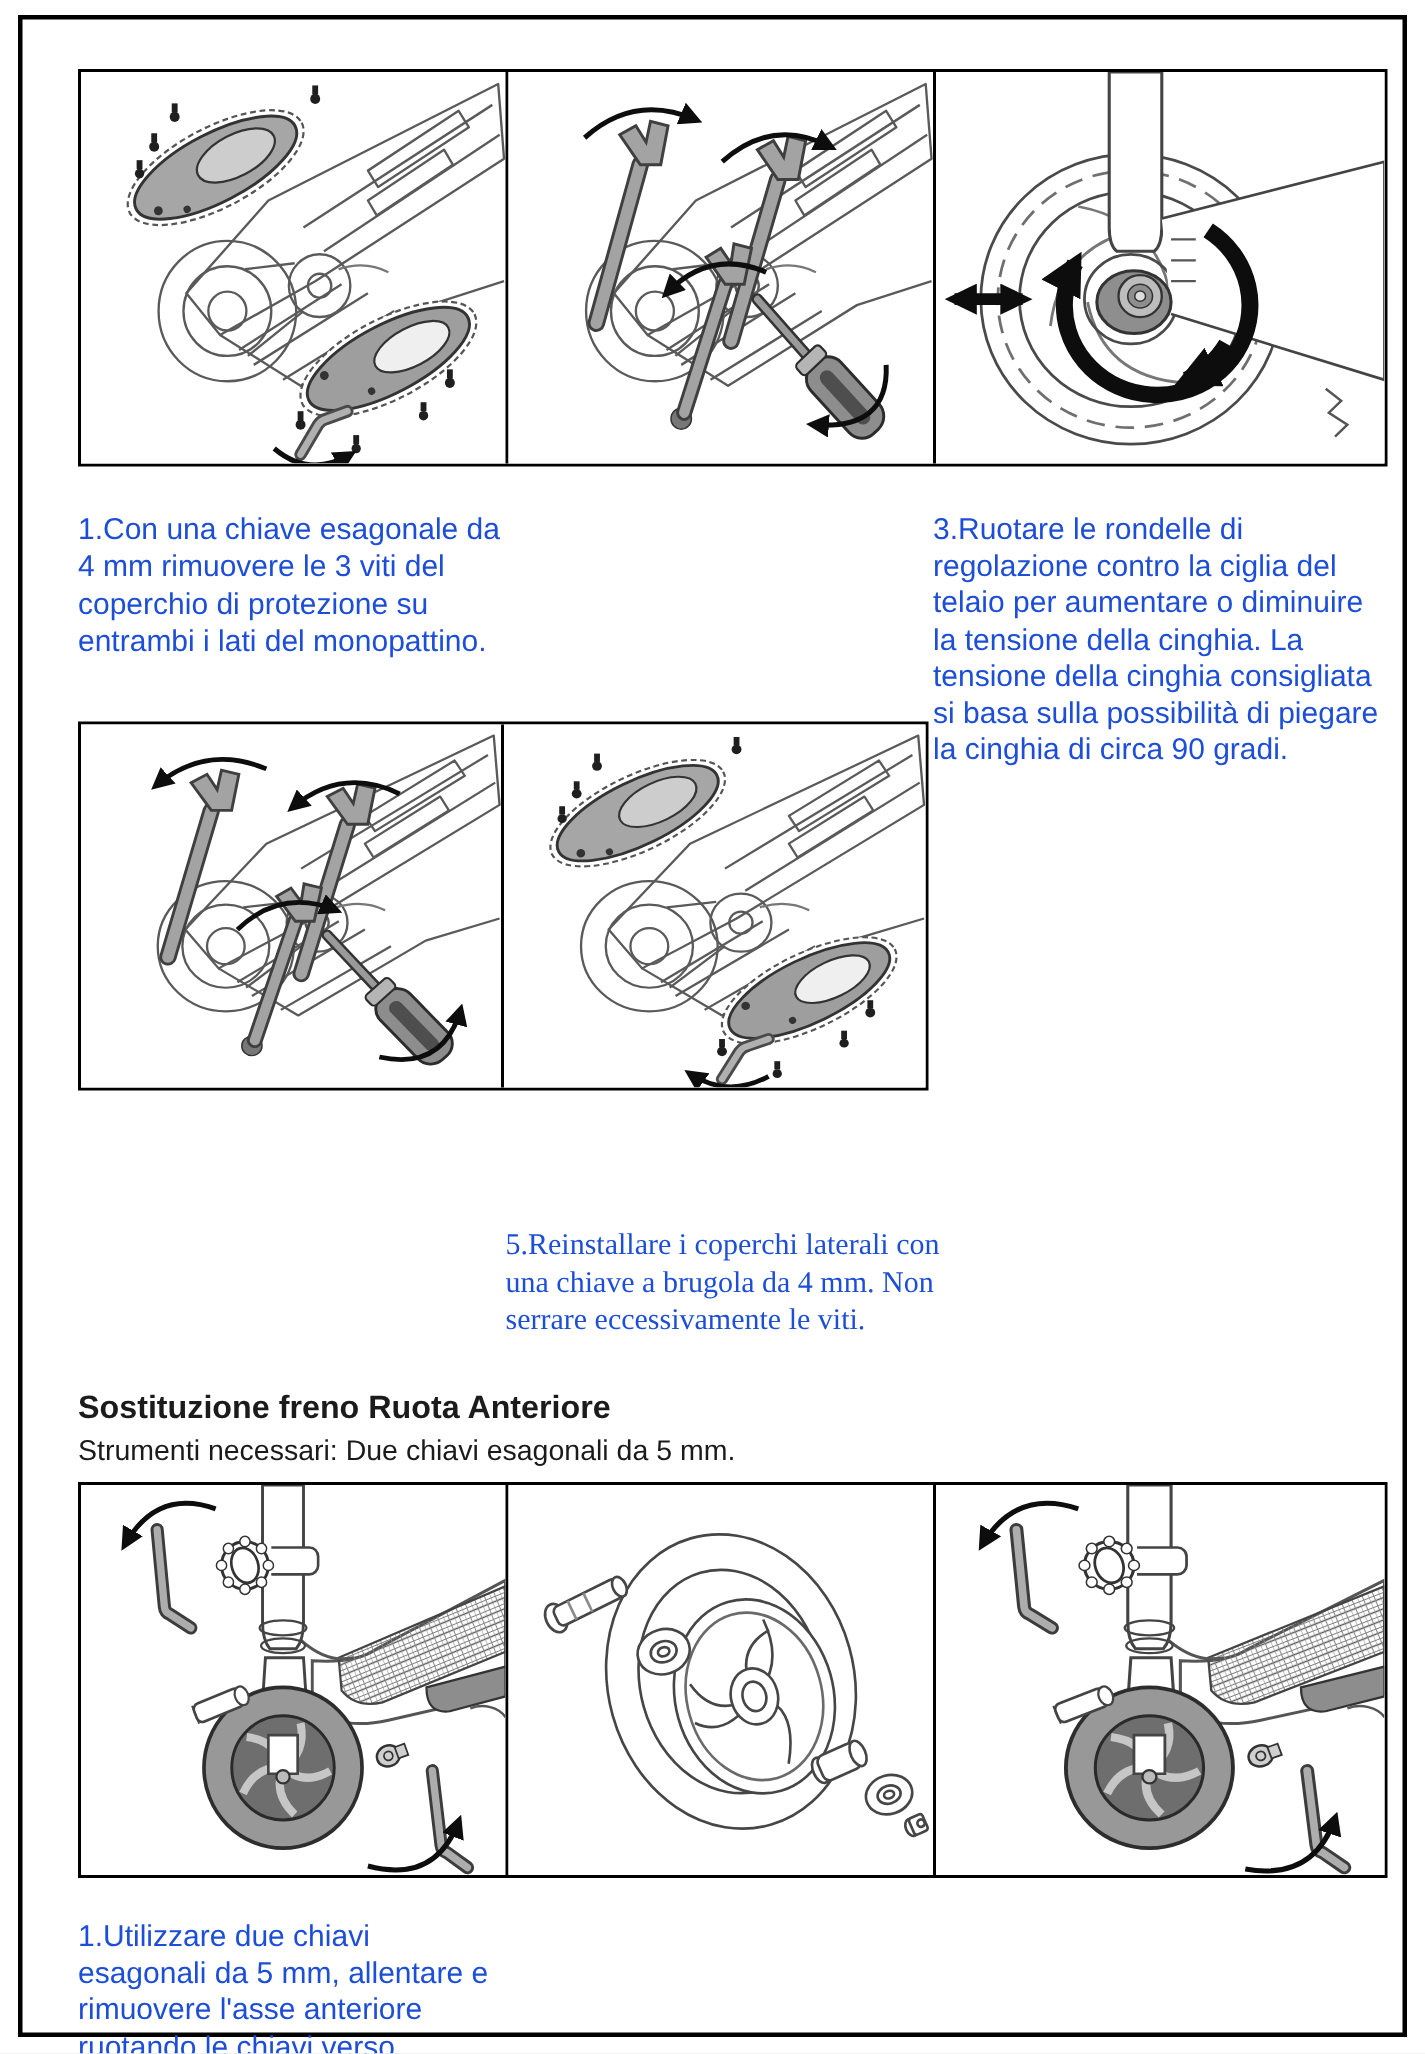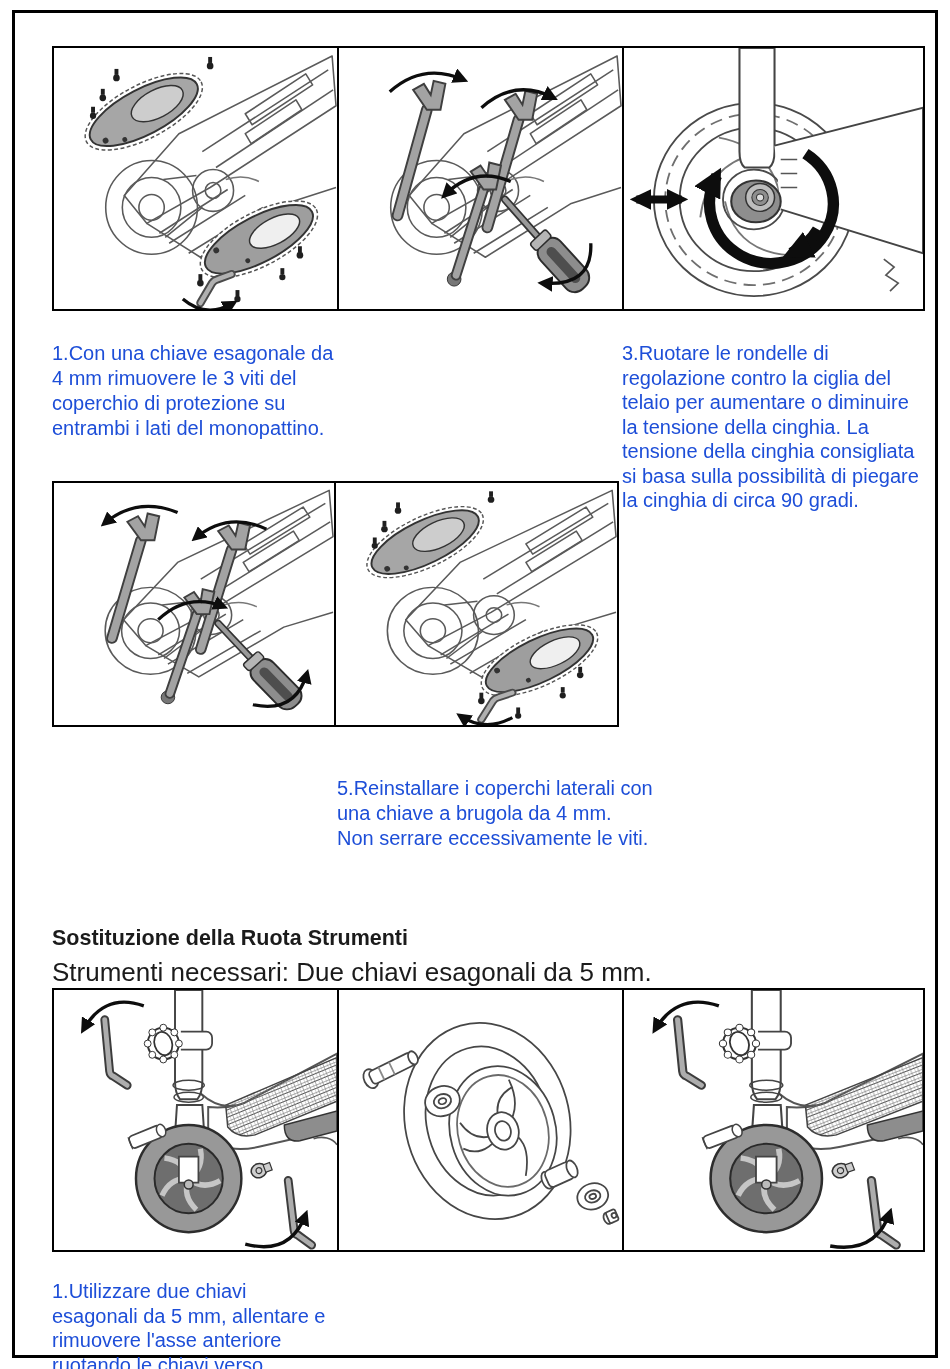--- a/index.html
+++ b/index.html
@@ -14,26 +14,26 @@
   #row1 .p1,#row1 .p2{width:285px;} #row1 .p3{width:299px;}
   #row2{left:52px;top:481px;width:567px;height:246px;}
   #row2 .p1{width:282px;} #row2 .p2{width:281px;}
   #row3{left:52px;top:988px;width:873px;height:264px;}
   #row3 .p1,#row3 .p2{width:285px;} #row3 .p3{width:299px;}
   .cap{position:absolute;font-size:20px;line-height:25px;letter-spacing:0;color:#1d4ed8;}
   #cap-r1-1{left:52px;top:321px;width:284px;}
   #cap-r1-2{left:336px;top:321px;width:288px;}
   #cap-r1-3{left:622px;top:321px;width:300px;line-height:24.5px;}
   #cap-r2-1{left:52px;top:757px;width:286px;}
-  #cap-r2-2{left:337px;top:756px;width:316px;}
+  #cap-r2-2{left:337px;top:798px;width:316px;font-family:Liberation Serif, serif;}
   #cap-r3-1{left:52px;top:1259px;width:284px;line-height:24.5px;}
   #cap-r3-2{left:336px;top:1259px;width:288px;line-height:24.5px;}
   #cap-r3-3{left:622px;top:1259px;width:300px;line-height:24.5px;}
   #heading{position:absolute;left:52px;top:926px;font-size:21.5px;font-weight:bold;}
-  #tools{position:absolute;left:52px;top:957px;font-size:26px;}
+  #tools{position:absolute;left:52px;top:957px;font-size:19px;}
   .arr{fill:none;stroke:#0d0d0d;stroke-width:3.4;}
 </style>
 </head>
 <body>
 
 <div id="page">
   <div id="frame"></div>
 
   <svg width="0" height="0" style="position:absolute">
     <defs>
@@ -296,21 +296,21 @@
     <div class="panel p2">
       <svg viewBox="0 0 290 262" preserveAspectRatio="none">
         <use href="#gCovers"></use>
         <path class="arr" d="M128,252 q26,18 54,2" marker-start="url(#ah)"></path>
       </svg>
     </div>
   </div>
 
   <p id="cap-r2-2" class="cap">5.Reinstallare i coperchi laterali con una chiave a brugola da 4 mm. Non serrare eccessivamente le viti.</p>
 
-  <h2 id="heading" style="margin:0;">Sostituzione della Ruota Strumenti</h2>
+  <h2 id="heading" style="margin:0;">Sostituzione freno Ruota Anteriore</h2>
   <p id="tools" style="margin:0;">Strumenti necessari: Due chiavi esagonali da 5 mm.</p>
 
   <div id="row3" class="prow">
     <div class="panel p1">
       <svg viewBox="0 0 290 262" preserveAspectRatio="none">
         <use href="#gFork"></use>
         <g>
           <path class="arr" d="M92,16 q-40,-14 -62,24" marker-end="url(#ah)"></path>
           <path class="arr" d="M196,256 q46,12 62,-30" marker-end="url(#ah)"></path>
         </g>

